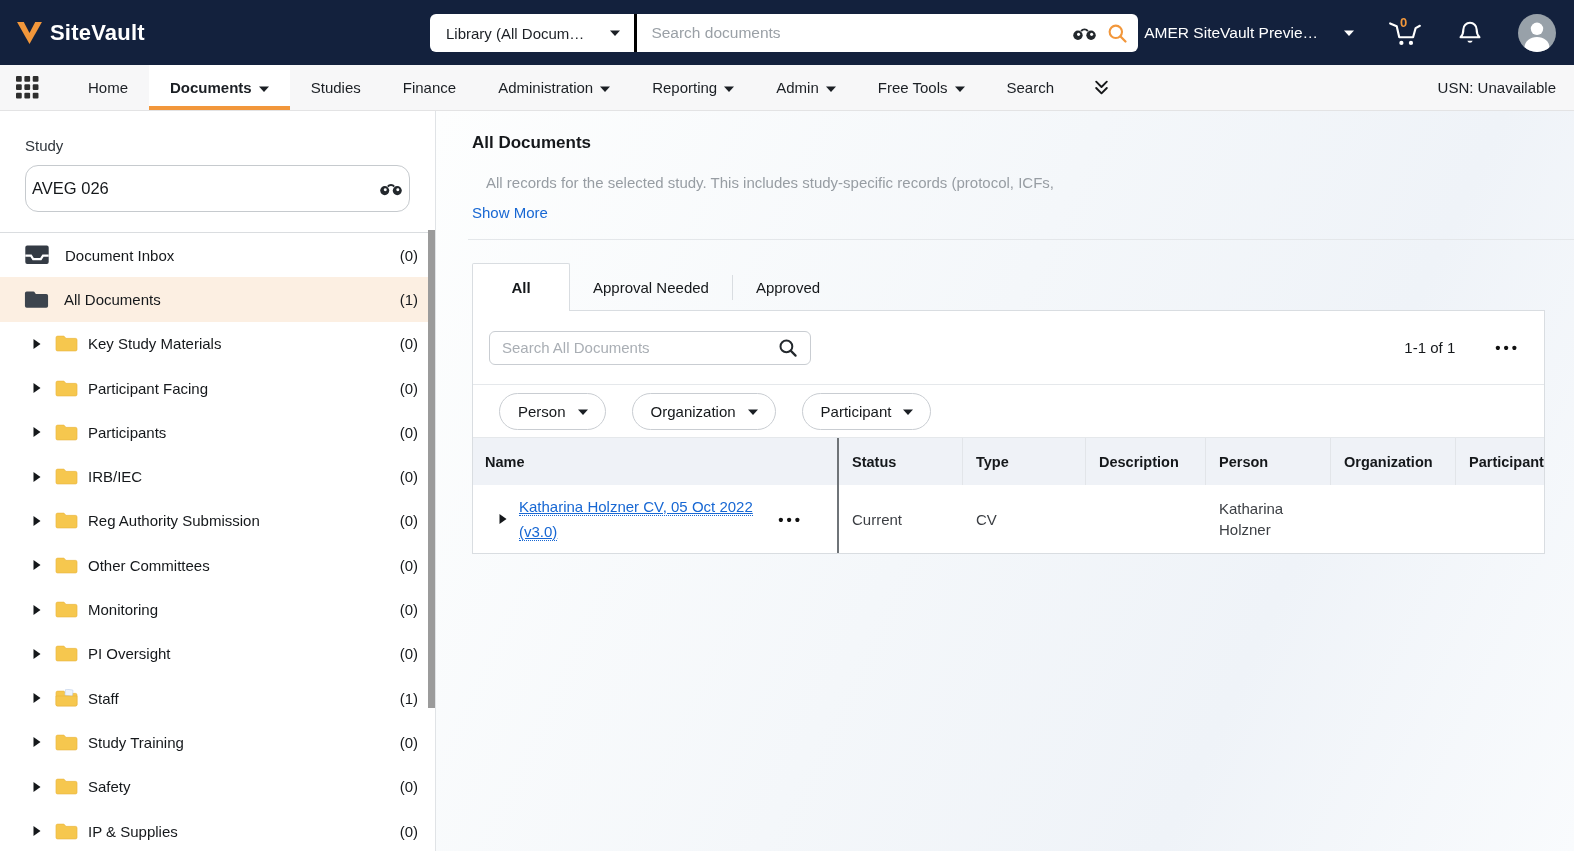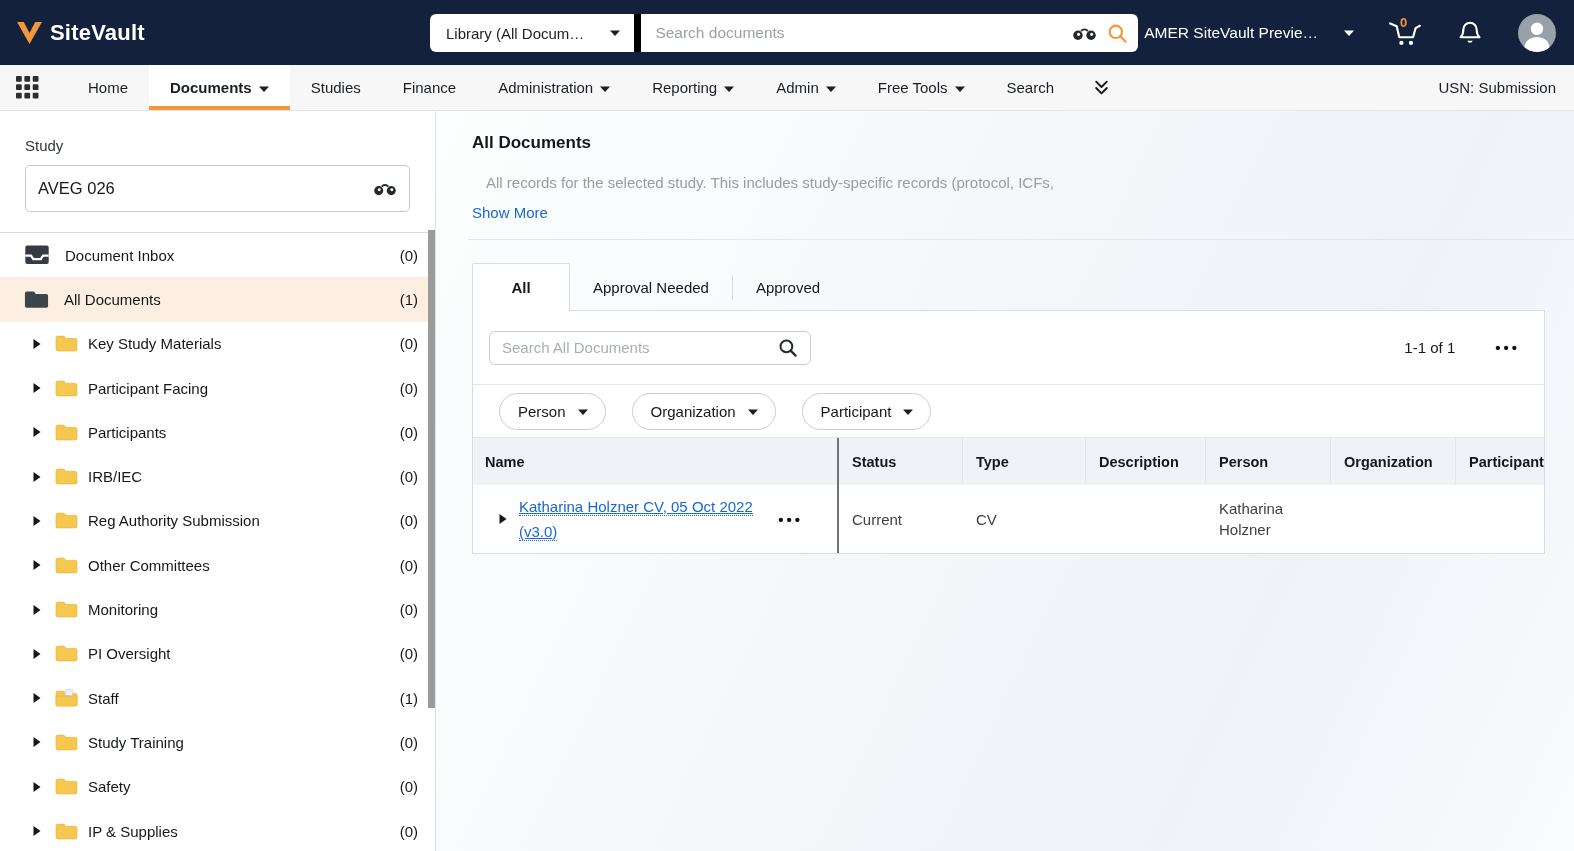--- a/index.html
+++ b/index.html
@@ -7,21 +7,21 @@
   .app{ width:1574px; height:851px; position:relative; overflow:hidden;
         font-family:"Liberation Sans", sans-serif; background:#fff; color:#1b1f24; }
 
   
   .hdr{ height:65px; background:#13213D; display:flex; align-items:center; position:relative; }
   .logo{ display:flex; align-items:center; gap:7px; padding-left:16px; }
   .logo-name{ color:#fff; font-size:22px; font-weight:700; letter-spacing:.2px; }
   .search-group{ position:absolute; left:430px; top:14px; width:708px; height:38px;
                  background:#fff; border-radius:6px; display:flex; align-items:center; }
   .lib-select{ display:flex; align-items:center; gap:26px; padding:0 14px 0 16px; height:100%;
-               border-right:7px solid #000000; font-size:15px; color:#1b1f24; cursor:pointer; white-space:nowrap; }
+               border-right:3px solid #000000; font-size:15px; color:#1b1f24; cursor:pointer; white-space:nowrap; }
   .gsearch{ flex:1; border:none; outline:none; font-size:15.5px; padding:0 10px 0 14px;
             font-family:"Liberation Sans", sans-serif; color:#1b1f24; background:transparent; }
   .gsearch::placeholder{ color:#9aa0a6; }
   .search-group .binocs{ color:#23282d; margin-right:10px; }
   .search-group .magbtn{ color:#F2973B; margin-right:10px; cursor:pointer; display:flex; }
   .hdr-right{ margin-left:auto; display:flex; align-items:center; gap:34px; padding-right:18px; }
   .vault-sel{ display:flex; align-items:center; gap:26px; color:#fff; font-size:15.5px; cursor:pointer;
               margin-left:10px; white-space:nowrap; }
   .vault-sel .caret{ color:#fff; }
   .cart-wrap{ position:relative; cursor:pointer; }
@@ -38,21 +38,21 @@
   .nav-chevs{ display:flex; align-items:center; padding:0 18px; cursor:pointer; }
   .usn{ margin-left:auto; display:flex; align-items:center; padding-right:18px; font-size:15px; color:#1b1f24; }
 
   
   .body{ display:flex; height:740px; }
 
   
   .sidebar{ width:436px; background:#fff; border-right:1px solid #E0E3E6; position:relative; flex:none; }
   .study-block{ padding:26px 25px 20px 25px; }
   .study-label{ font-size:15px; color:#30363c; margin-bottom:11px; }
-  .study-input{ height:47px; border:1px solid #C6CACE; border-radius:5px; display:flex; align-items:center; padding:0 12px; }
+  .study-input{ height:47px; border:1px solid #C6CACE; border-radius:13px; display:flex; align-items:center; padding:0 6px; }
   .study-input input{ border:none; outline:none; flex:1; font-size:16.5px; color:#15181b;
                       font-family:"Liberation Sans", sans-serif; background:transparent; }
   .study-input .binocs{ color:#23282d; cursor:pointer; display:flex; }
   .tree{ border-top:1px solid #DADDE0; }
   .tree-item{ height:44.3px; display:flex; align-items:center; cursor:pointer; font-size:15px; color:#15181b; }
   .tree-item.selected{ background:#FCEFE2; }
   .tree-item .tw{ width:10px; margin-left:33px; display:flex; }
   .tree-item .ficon{ margin-left:12px; margin-right:10px; display:flex; }
   .tree-item.toplevel .bicon{ margin-left:24px; margin-right:15px; display:flex; }
   .tree-item .cnt{ margin-left:auto; margin-right:17px; color:#15181b; }
@@ -316,21 +316,21 @@
     <div class="nav-item">
         <span>Search</span>
       </div>
     <div class="nav-chevs">
       <span>
           <svg class="ic" width="17" height="17">
             <use href="#i-chevd"></use>
           </svg>
         </span>
     </div>
-    <div class="usn">USN: Submission</div>
+    <div class="usn">USN: Unavailable</div>
   </div>
 
   <div class="body">
 
     <div class="sidebar">
       <div class="study-block">
         <div class="study-label">Study</div>
         <div class="study-input">
           <input type="text" value="AVEG 026" style="">
           <span class="binocs">

